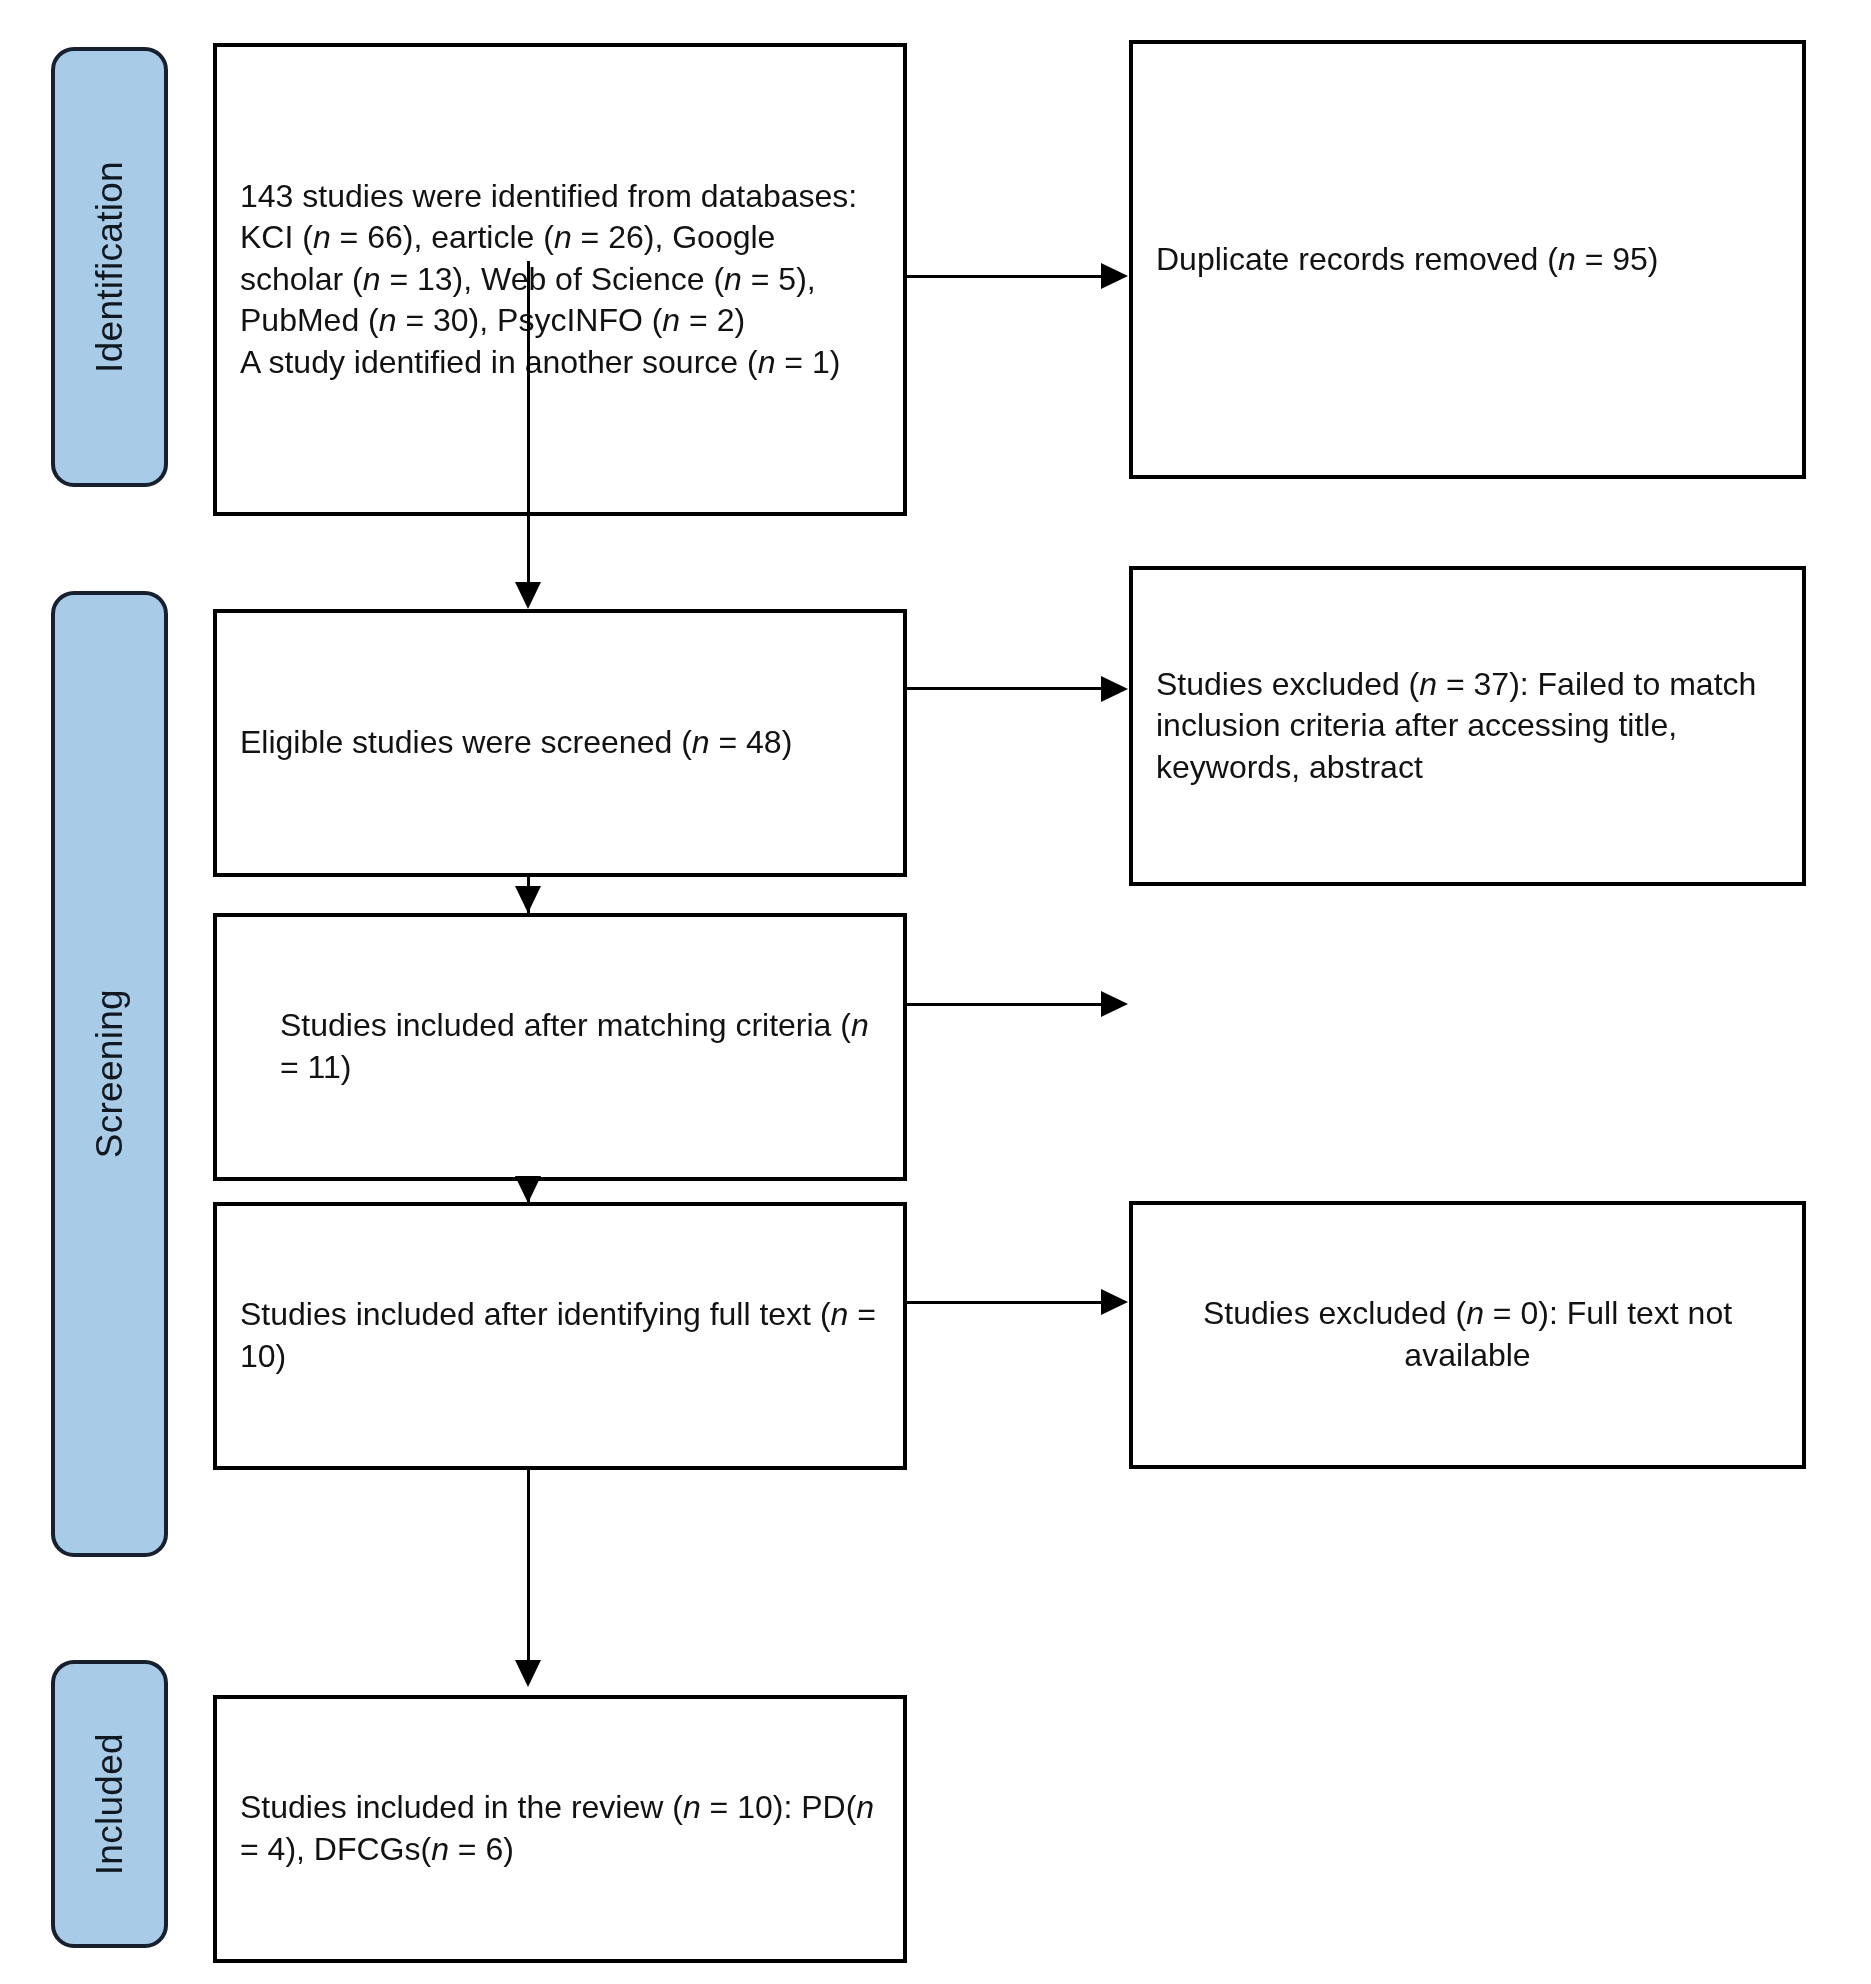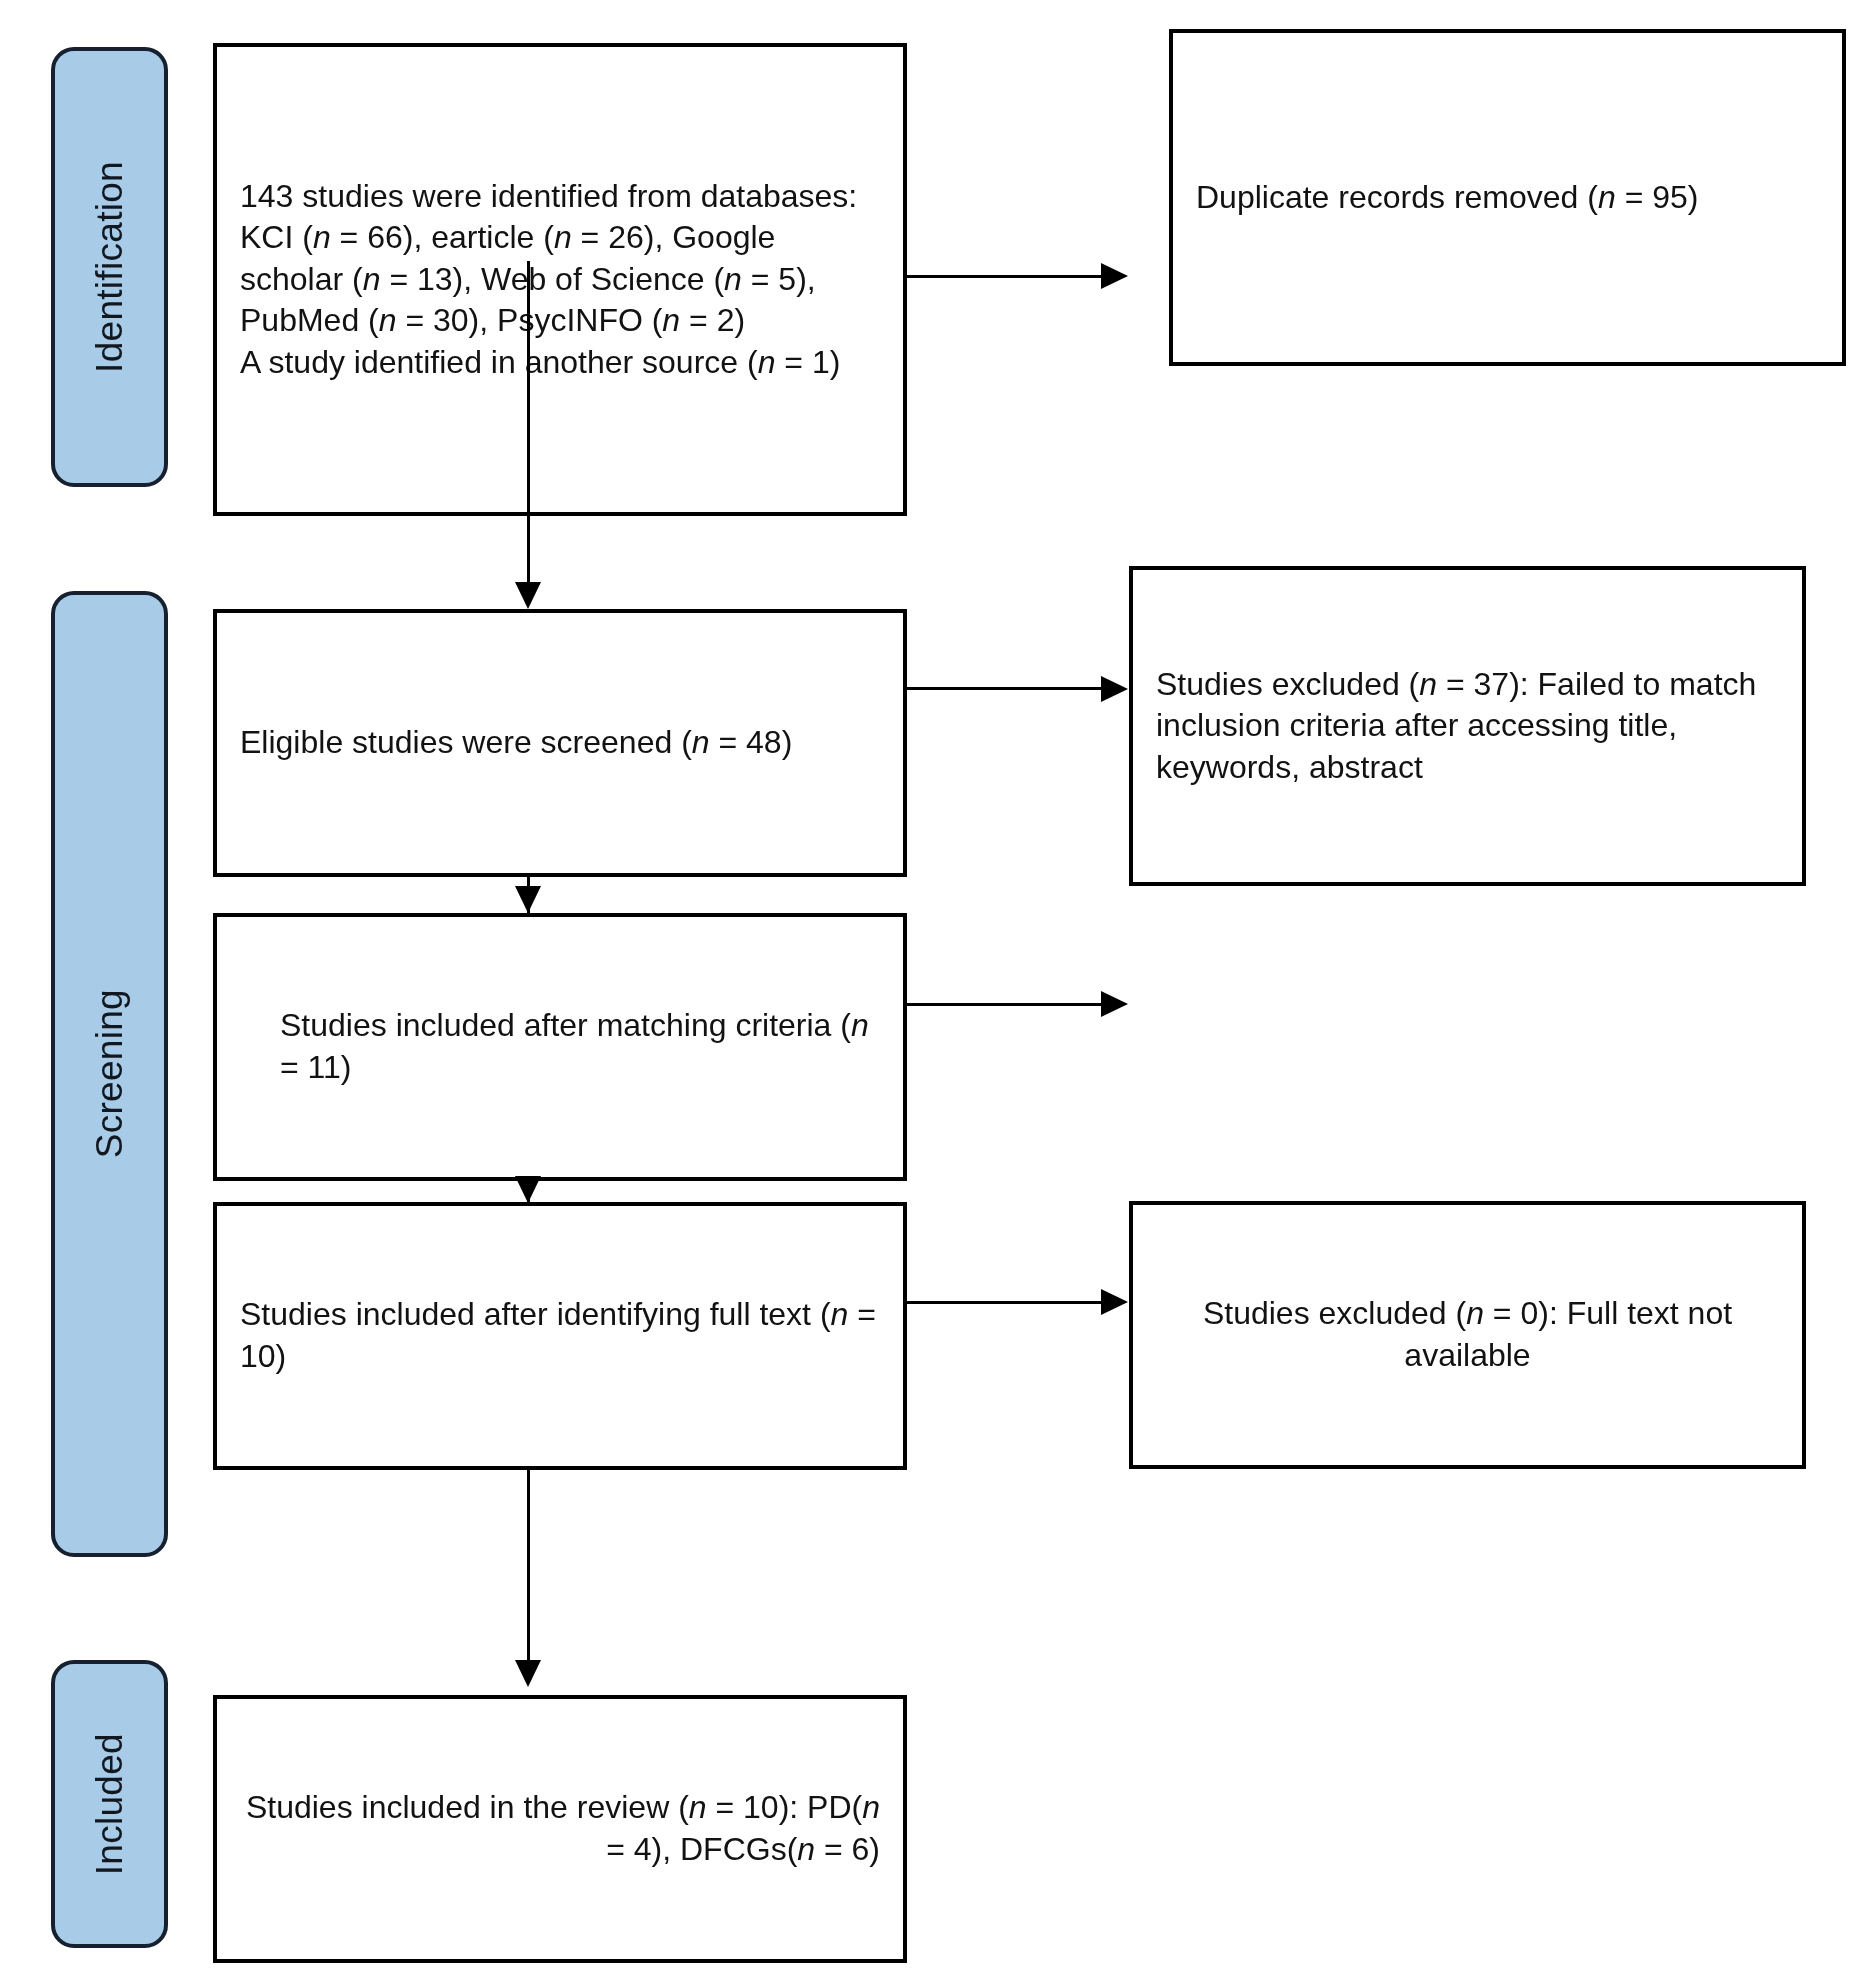--- a/index.html
+++ b/index.html
@@ -96,25 +96,25 @@
   </div>
 
   <div class="flow-box" style="left:213px; top:913px; width:694px; height:268px;padding-left:40px;">
     <div class="box-text">Studies included after matching criteria (<em>n</em> = 11)</div>
   </div>
 
   <div class="flow-box" style="left:213px; top:1202px; width:694px; height:268px;">
     <div class="box-text">Studies included after identifying full text (<em>n</em> = 10)</div>
   </div>
 
-  <div class="flow-box" style="left:213px; top:1695px; width:694px; height:268px;text-align:right;">
+  <div class="flow-box" style="left:213px; top:1695px; width:694px; height:268px;">
     <div class="box-text">Studies included in the review (<em>n</em> = 10): PD(<em>n</em> = 4), DFCGs(<em>n</em> = 6)</div>
   </div>
 
-  <div class="flow-box" style="left:1129px; top:29px; width:677px; height:337px;margin-left:40px;">
+  <div class="flow-box" style="left:1129px; top:40px; width:677px; height:439px;">
     <div class="box-text">Duplicate records removed (<em>n</em> = 95)</div>
   </div>
 
   <div class="flow-box" style="left:1129px; top:566px; width:677px; height:320px;">
     <div class="box-text">Studies excluded (<em>n</em> = 37): Failed to match inclusion criteria after accessing title, keywords, abstract</div>
   </div>
 
 
   <div class="flow-box" style="left:1129px; top:1201px; width:677px; height:268px;text-align:center;">
     <div class="box-text">Studies excluded (<em>n</em> = 0): Full text not available</div>

